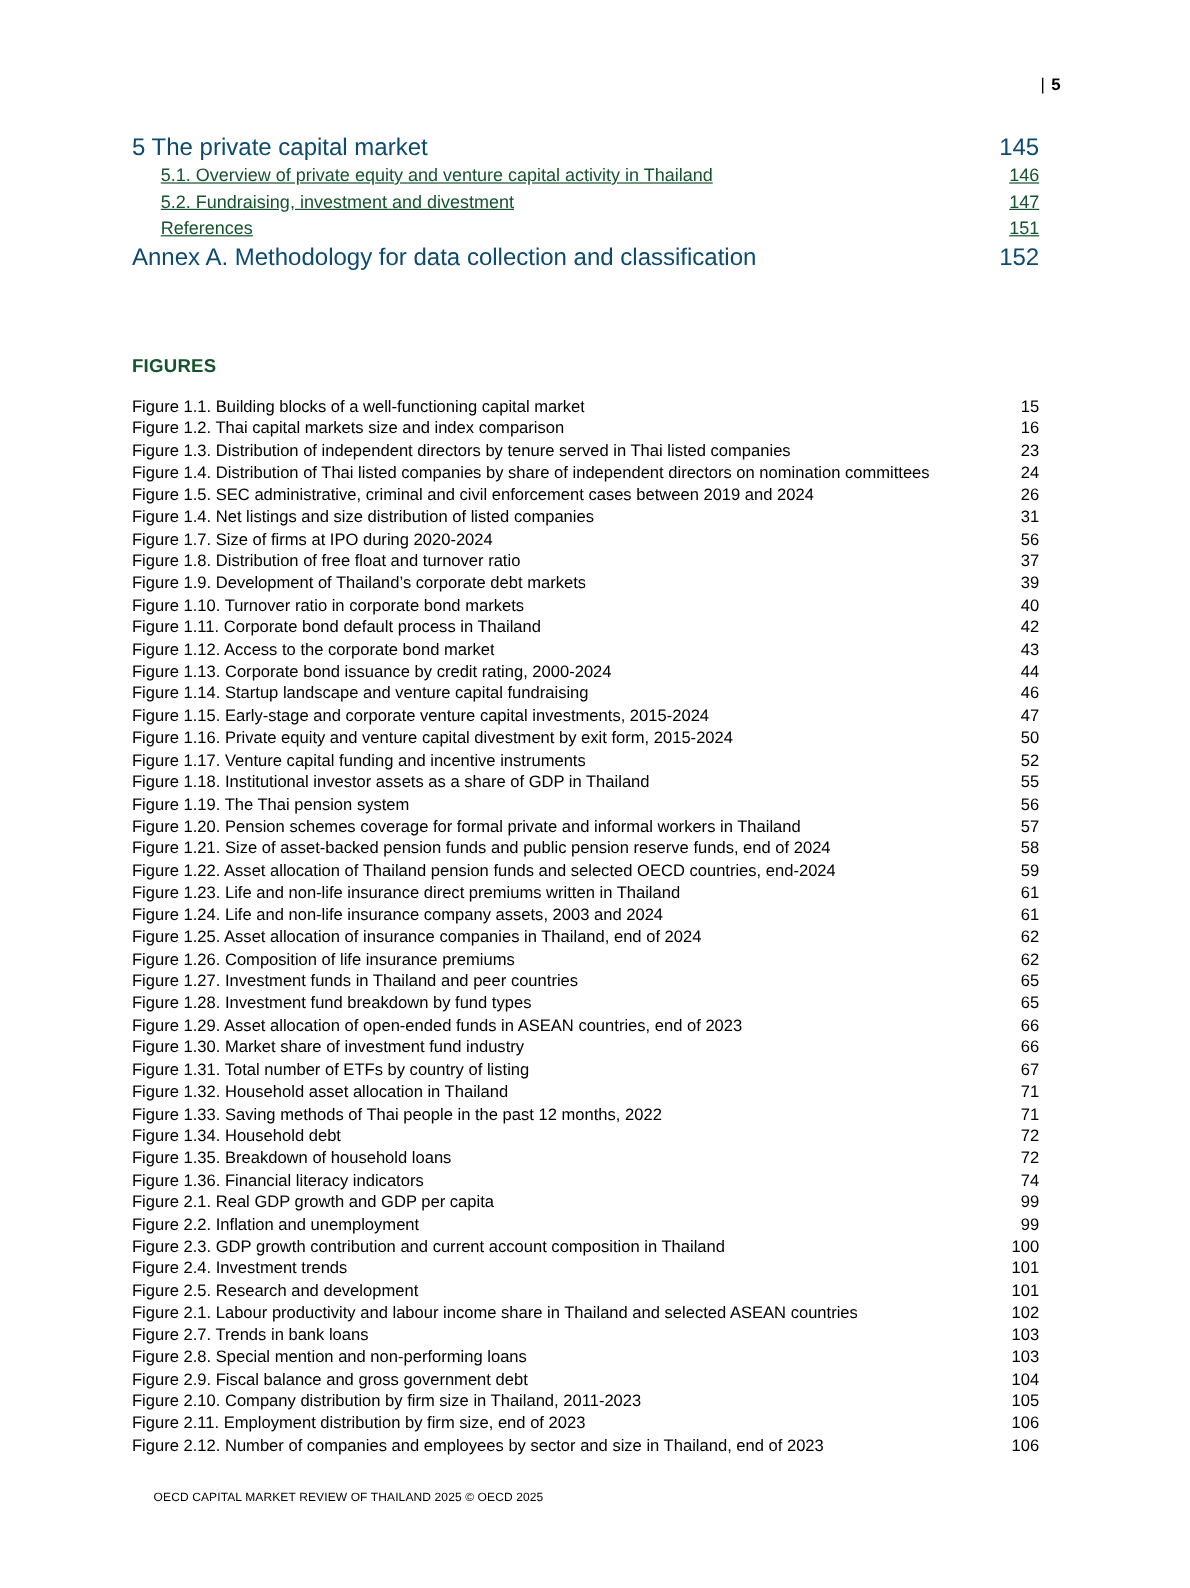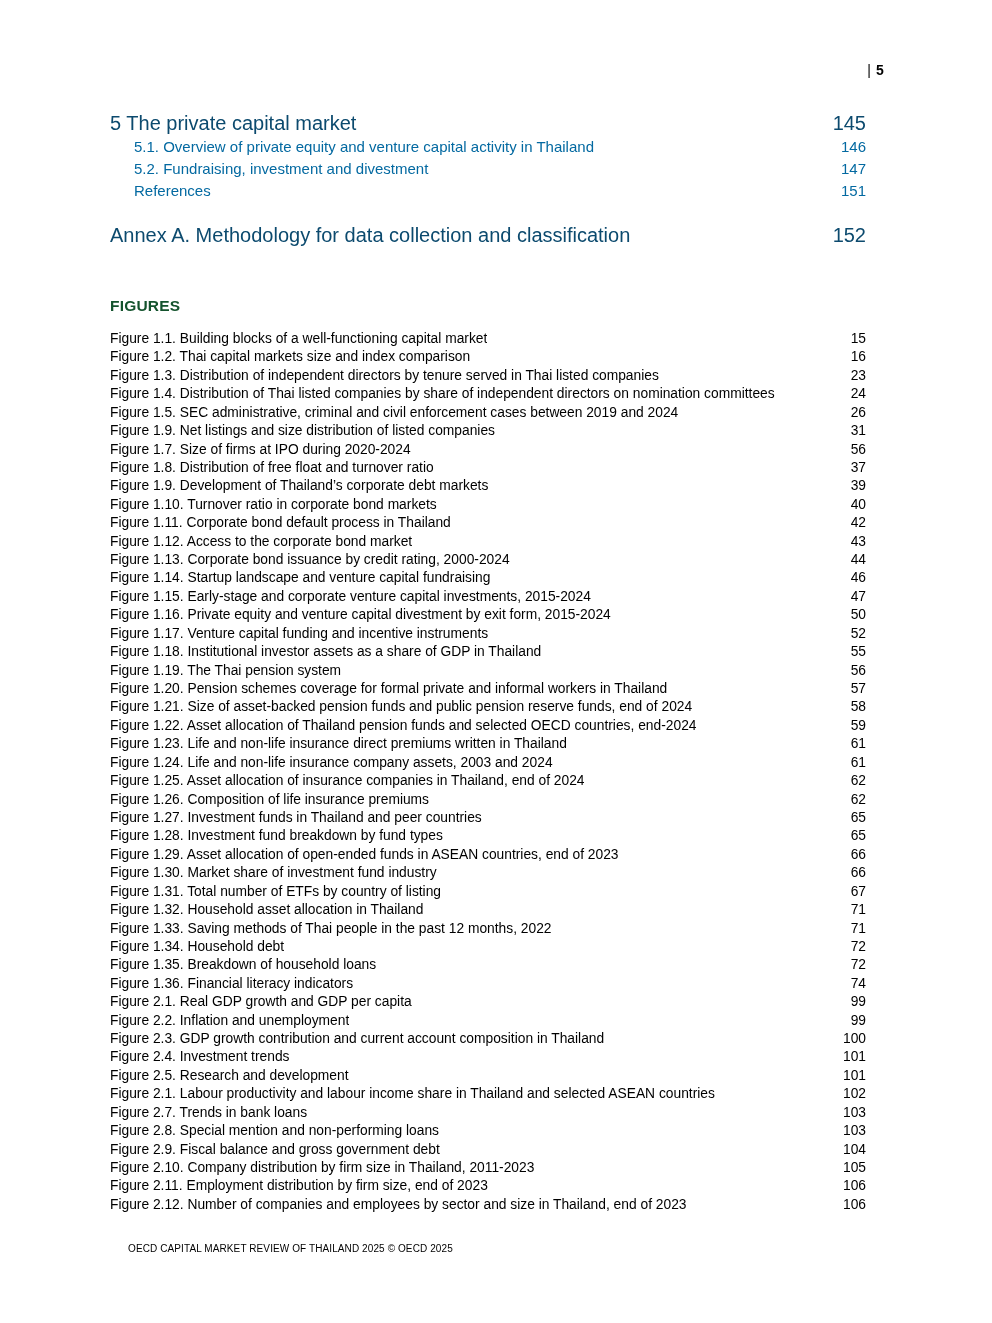--- a/index.html
+++ b/index.html
@@ -38,25 +38,26 @@
     display: flex;
     justify-content: space-between;
     align-items: baseline;
     white-space: nowrap;
   }
   .toc-row.chapter, .toc-row.annex {
     font-size: 20px;
     line-height: 26px;
     color: #0c4a6e;
   }
-  .toc-row.annex { margin-top: 20px; }
+  .toc-row.annex { }
   .toc-row.section {
     font-size: 15px;
     line-height: 22px;
-    color: #0369a1;
+    color: #14532d;
+    text-decoration: underline;
   }
   .toc-row.section .t { padding-left: 24px; }
   .toc-row.section:first-of-type { margin-top: 5px; }
 
   
   .figures-heading {
     position: absolute;
     left: 110px;
     top: 297px;
     font-size: 15.5px;
@@ -141,21 +142,21 @@
       </div>
       <div class="fig-row">
         <span class="t">Figure 1.4. Distribution of Thai listed companies by share of independent directors on nomination committees</span>
         <span class="p">24</span>
       </div>
       <div class="fig-row">
         <span class="t">Figure 1.5. SEC administrative, criminal and civil enforcement cases between 2019 and 2024</span>
         <span class="p">26</span>
       </div>
       <div class="fig-row">
-        <span class="t">Figure 1.9. Net listings and size distribution of listed companies</span>
+        <span class="t">Figure 1.4. Net listings and size distribution of listed companies</span>
         <span class="p">31</span>
       </div>
       <div class="fig-row">
         <span class="t">Figure 1.7. Size of firms at IPO during 2020-2024</span>
         <span class="p">56</span>
       </div>
       <div class="fig-row">
         <span class="t">Figure 1.8. Distribution of free float and turnover ratio</span>
         <span class="p">37</span>
       </div>

